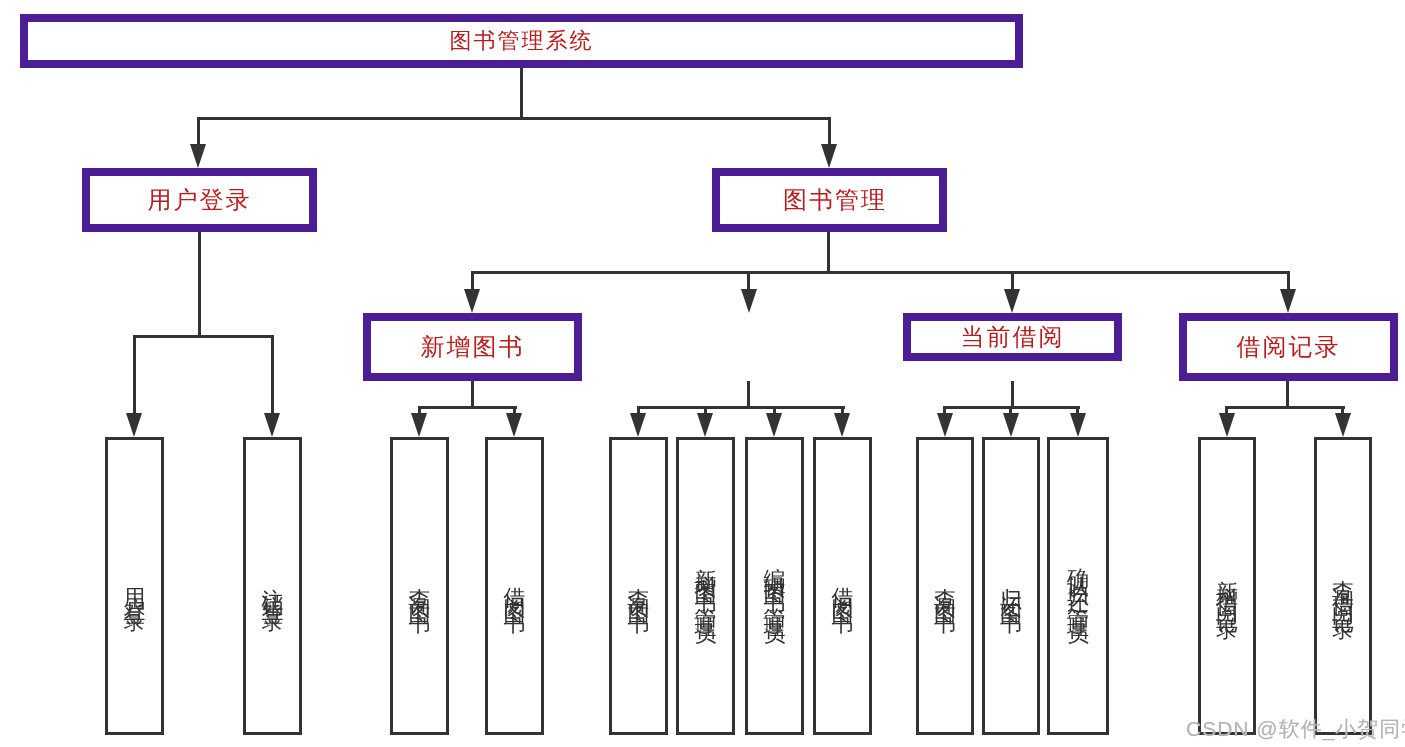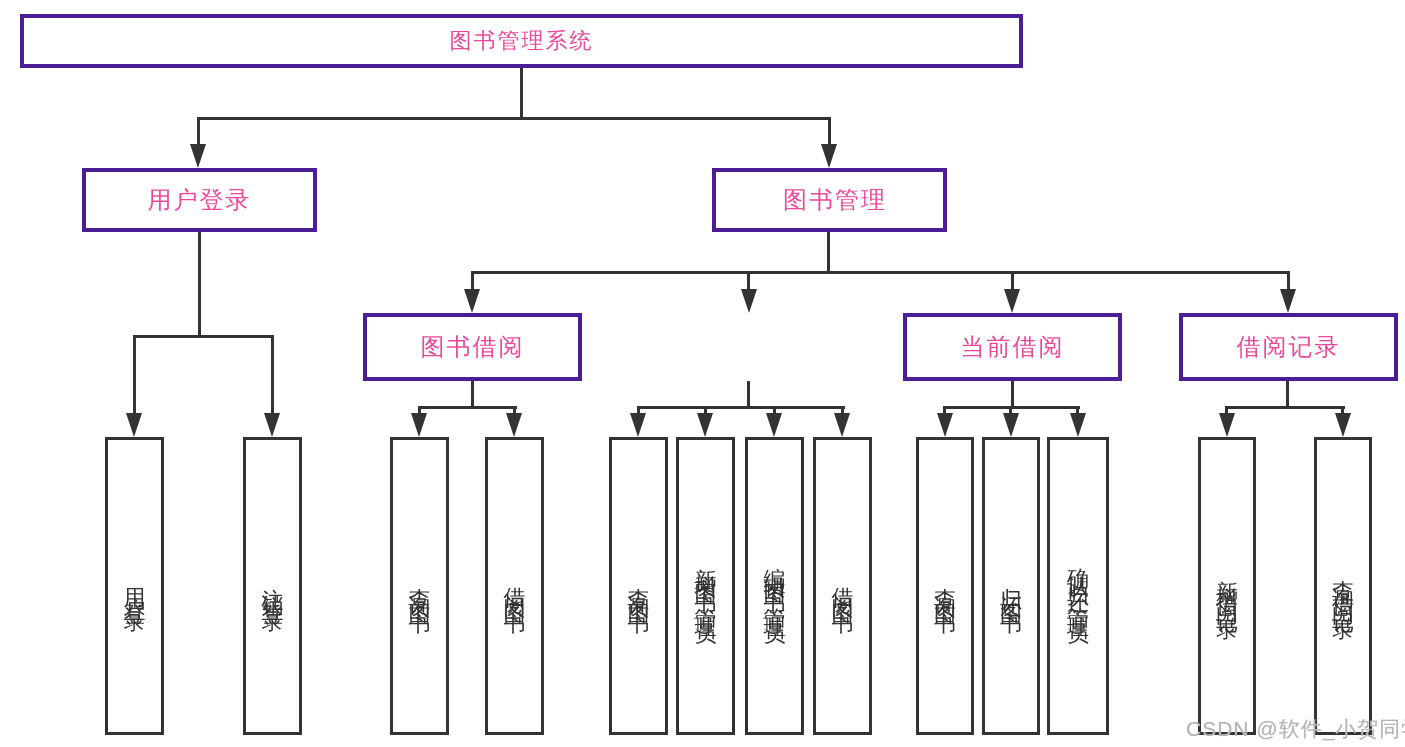--- a/index.html
+++ b/index.html
@@ -6,26 +6,26 @@
   #canvas{
     position:relative;
     width:1405px;height:747px;
     background:#ffffff;
     font-family:"Liberation Sans","DejaVu Sans",sans-serif;
     overflow:hidden;
   }
   .box{
     position:absolute;
     box-sizing:border-box;
-    border:4px solid #4c1d95;
+    border:8px solid #4c1d95;
     background:#ffffff;
     display:flex;
     align-items:center;
     justify-content:center;
-    color:#ec4899;
+    color:#b91c1c;
     font-size:24px;
     letter-spacing:2px;
     white-space:nowrap;
   }
   .box.root{font-size:22px;}
   .leaf{
     position:absolute;
     box-sizing:border-box;
     border:3px solid #333333;
     background:#ffffff;
@@ -90,22 +90,22 @@
   <div class="hline" style="left:471px;top:271px;width:819px;"></div>
   <div class="vline" style="left:471px;top:271px;height:22px;"></div>
   <div class="arr" style="left:464px;top:289px;"></div>
   <div class="vline" style="left:747px;top:271px;height:22px;"></div>
   <div class="arr" style="left:741px;top:289px;"></div>
   <div class="vline" style="left:1011px;top:271px;height:22px;"></div>
   <div class="arr" style="left:1004px;top:289px;"></div>
   <div class="vline" style="left:1287px;top:271px;height:22px;"></div>
   <div class="arr" style="left:1280px;top:289px;"></div>
 
-  <div class="box" style="left:363px;top:313px;width:219px;height:68px;">图书借阅</div>
-  <div class="box" style="left:903px;top:313px;width:219px;height:68px;">当前借阅</div>
+  <div class="box" style="left:363px;top:313px;width:219px;height:68px;">新增图书</div>
+  <div class="box" style="left:903px;top:313px;width:219px;height:48px;">当前借阅</div>
   <div class="box" style="left:1179px;top:313px;width:219px;height:68px;">借阅记录</div>
 
   <div class="vline" style="left:471px;top:381px;height:26px;"></div>
   <div class="hline" style="left:418px;top:406px;width:99px;"></div>
   <div class="vline" style="left:418px;top:406px;height:10px;"></div>
   <div class="arr" style="left:411px;top:413px;"></div>
   <div class="vline" style="left:513px;top:406px;height:10px;"></div>
   <div class="arr" style="left:506px;top:413px;"></div>
 
   <div class="vline" style="left:747px;top:381px;height:26px;"></div>

